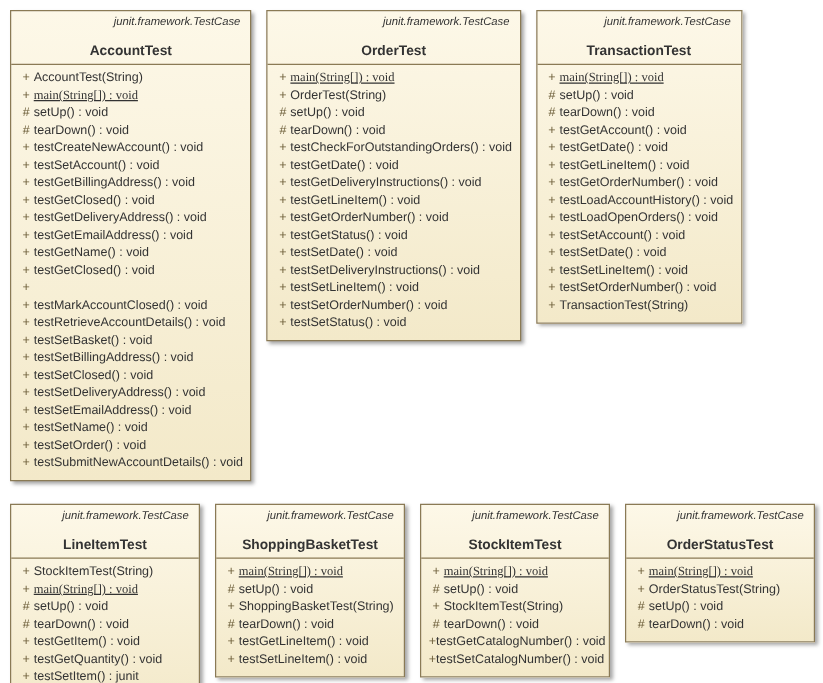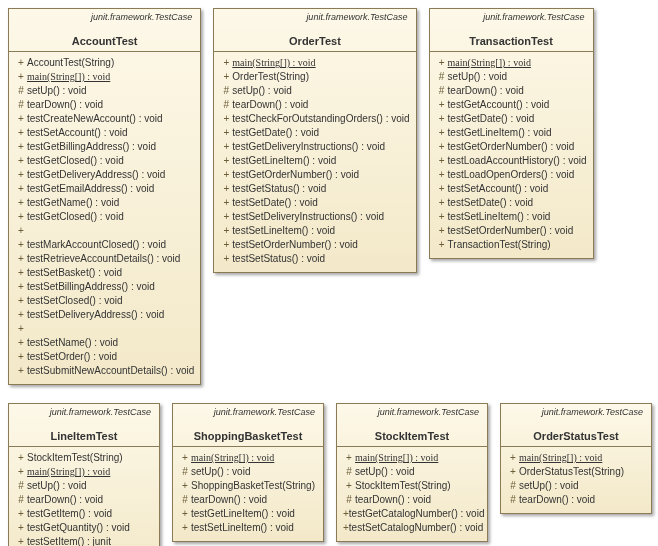--- a/index.html
+++ b/index.html
@@ -150,20 +150,21 @@
           <div class="member">
             <span class="vis">+</span>
             <span class="sig">testSetClosed() : void</span>
           </div>
           <div class="member">
             <span class="vis">+</span>
             <span class="sig">testSetDeliveryAddress() : void</span>
           </div>
           <div class="member">
             <span class="vis">+</span>
+            <span class="sig">testSetEmailAddress() : void</span>
           </div>
           <div class="member">
             <span class="vis">+</span>
             <span class="sig">testSetName() : void</span>
           </div>
           <div class="member">
             <span class="vis">+</span>
             <span class="sig">testSetOrder() : void</span>
           </div>
           <div class="member">

